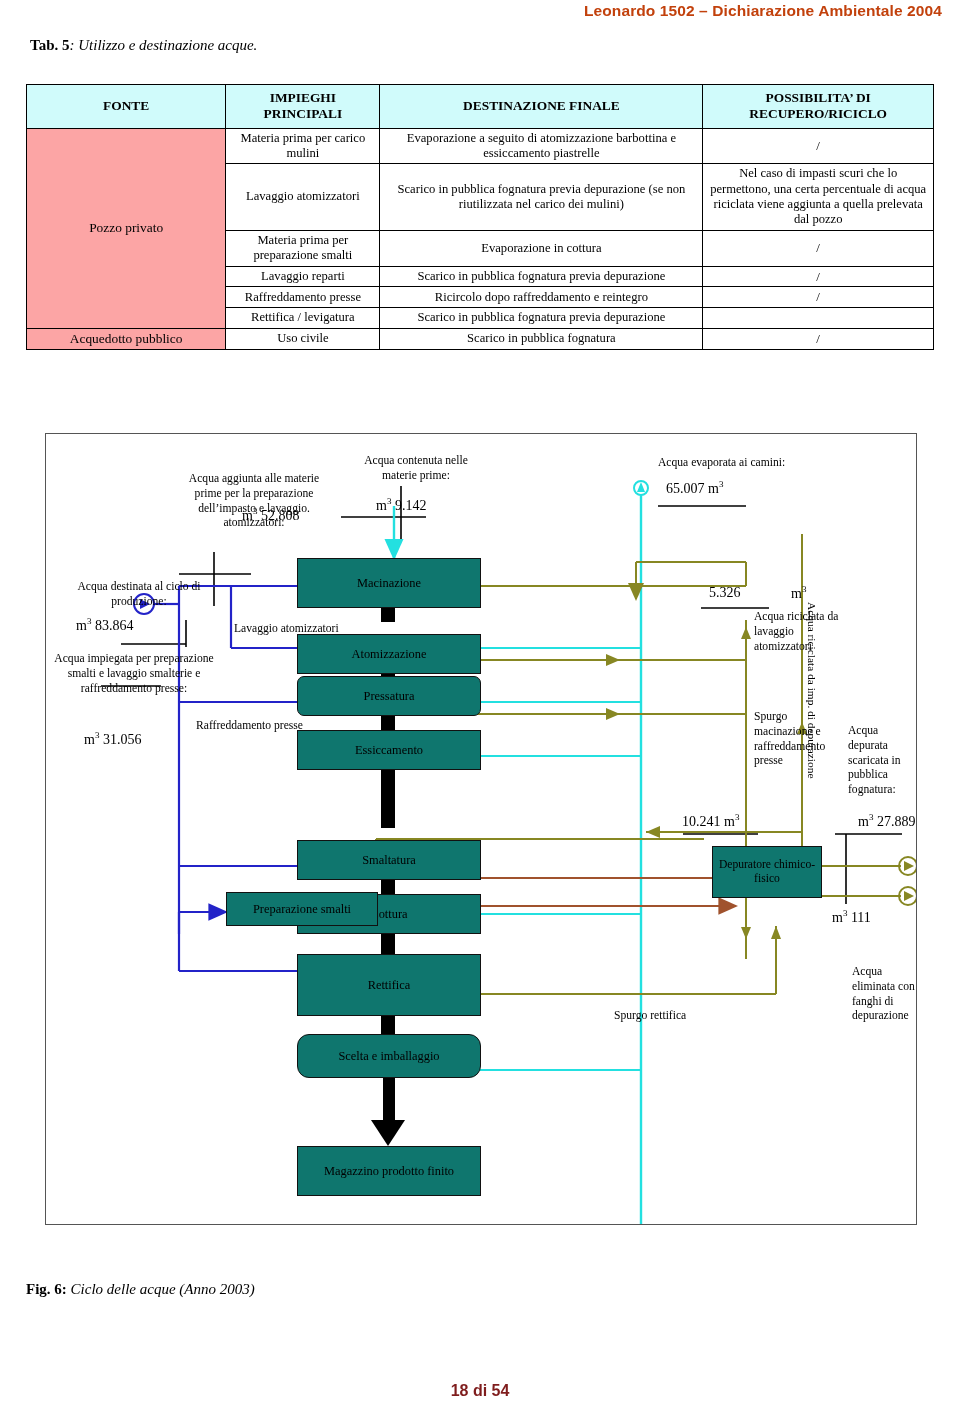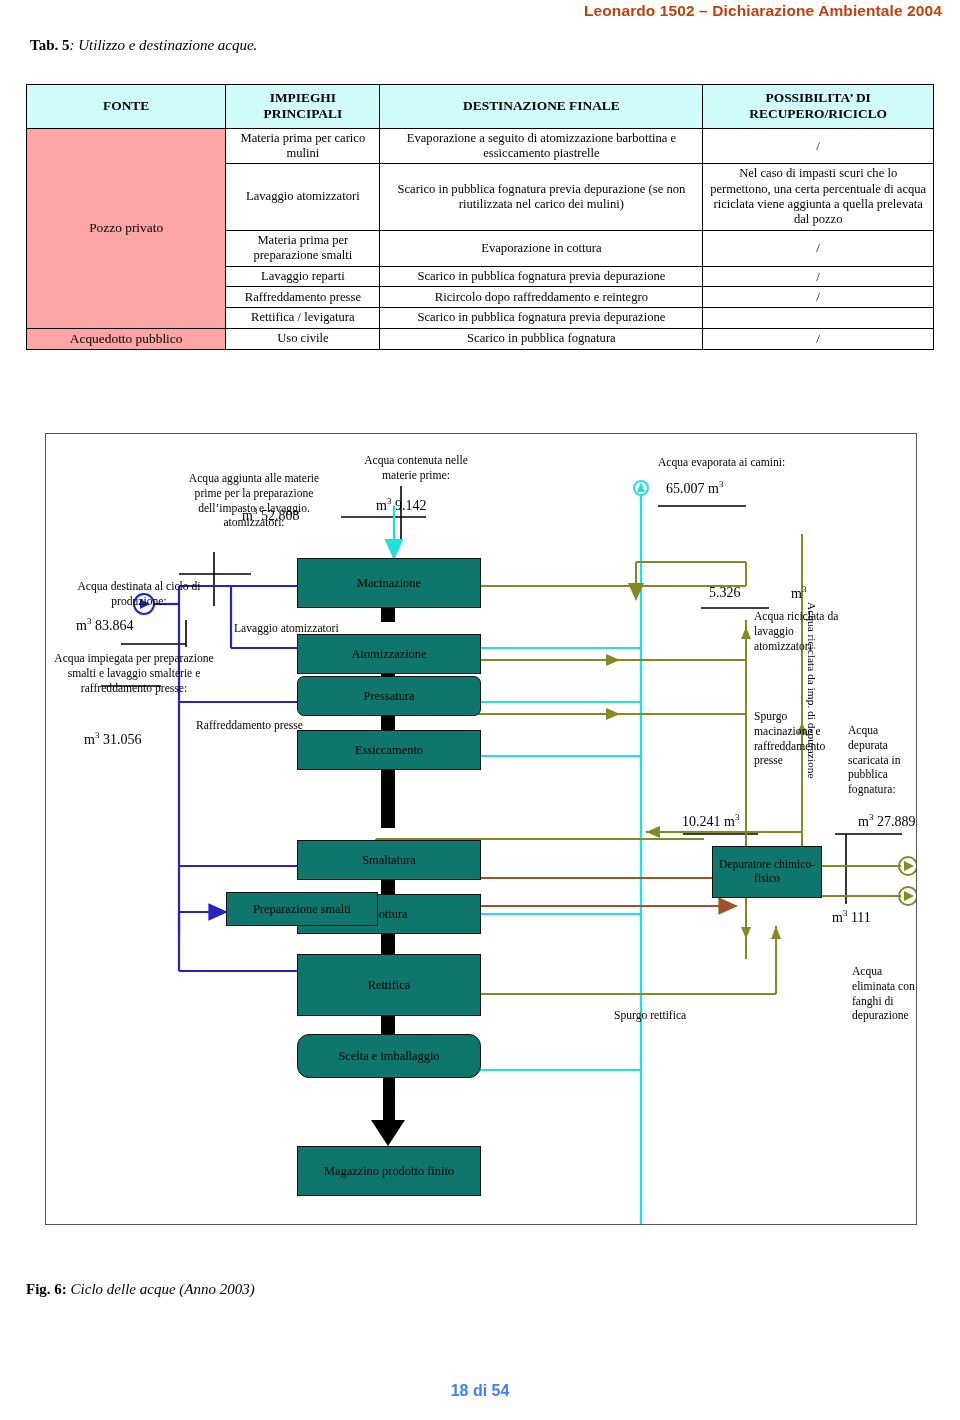--- a/index.html
+++ b/index.html
@@ -49,21 +49,21 @@
   }
   .vlabel{
     position:absolute;font-size:11.4px;white-space:nowrap;
     transform-origin:0 0;transform:rotate(90deg);
   }
   .figcap{position:absolute;left:26px;top:1281px;font-size:15px;font-style:italic;}
   .figcap b{font-style:normal;font-weight:bold;}
   .pgnum{
     position:absolute;left:0;right:0;top:1382px;text-align:center;
     font-family:"Liberation Sans","DejaVu Sans",sans-serif;
-    font-size:16px;font-weight:bold;color:#3b82f6;
+    font-size:16px;font-weight:bold;color:#7f1d1d;
   }
 </style>
 </head>
 <body>
 
 <div class="hdr">Leonardo 1502 – Dichiarazione Ambientale 2004</div>
 
 <div class="tabcap">
   <b>Tab. 5</b><span>: Utilizzo e destinazione acque.</span>
 </div>

